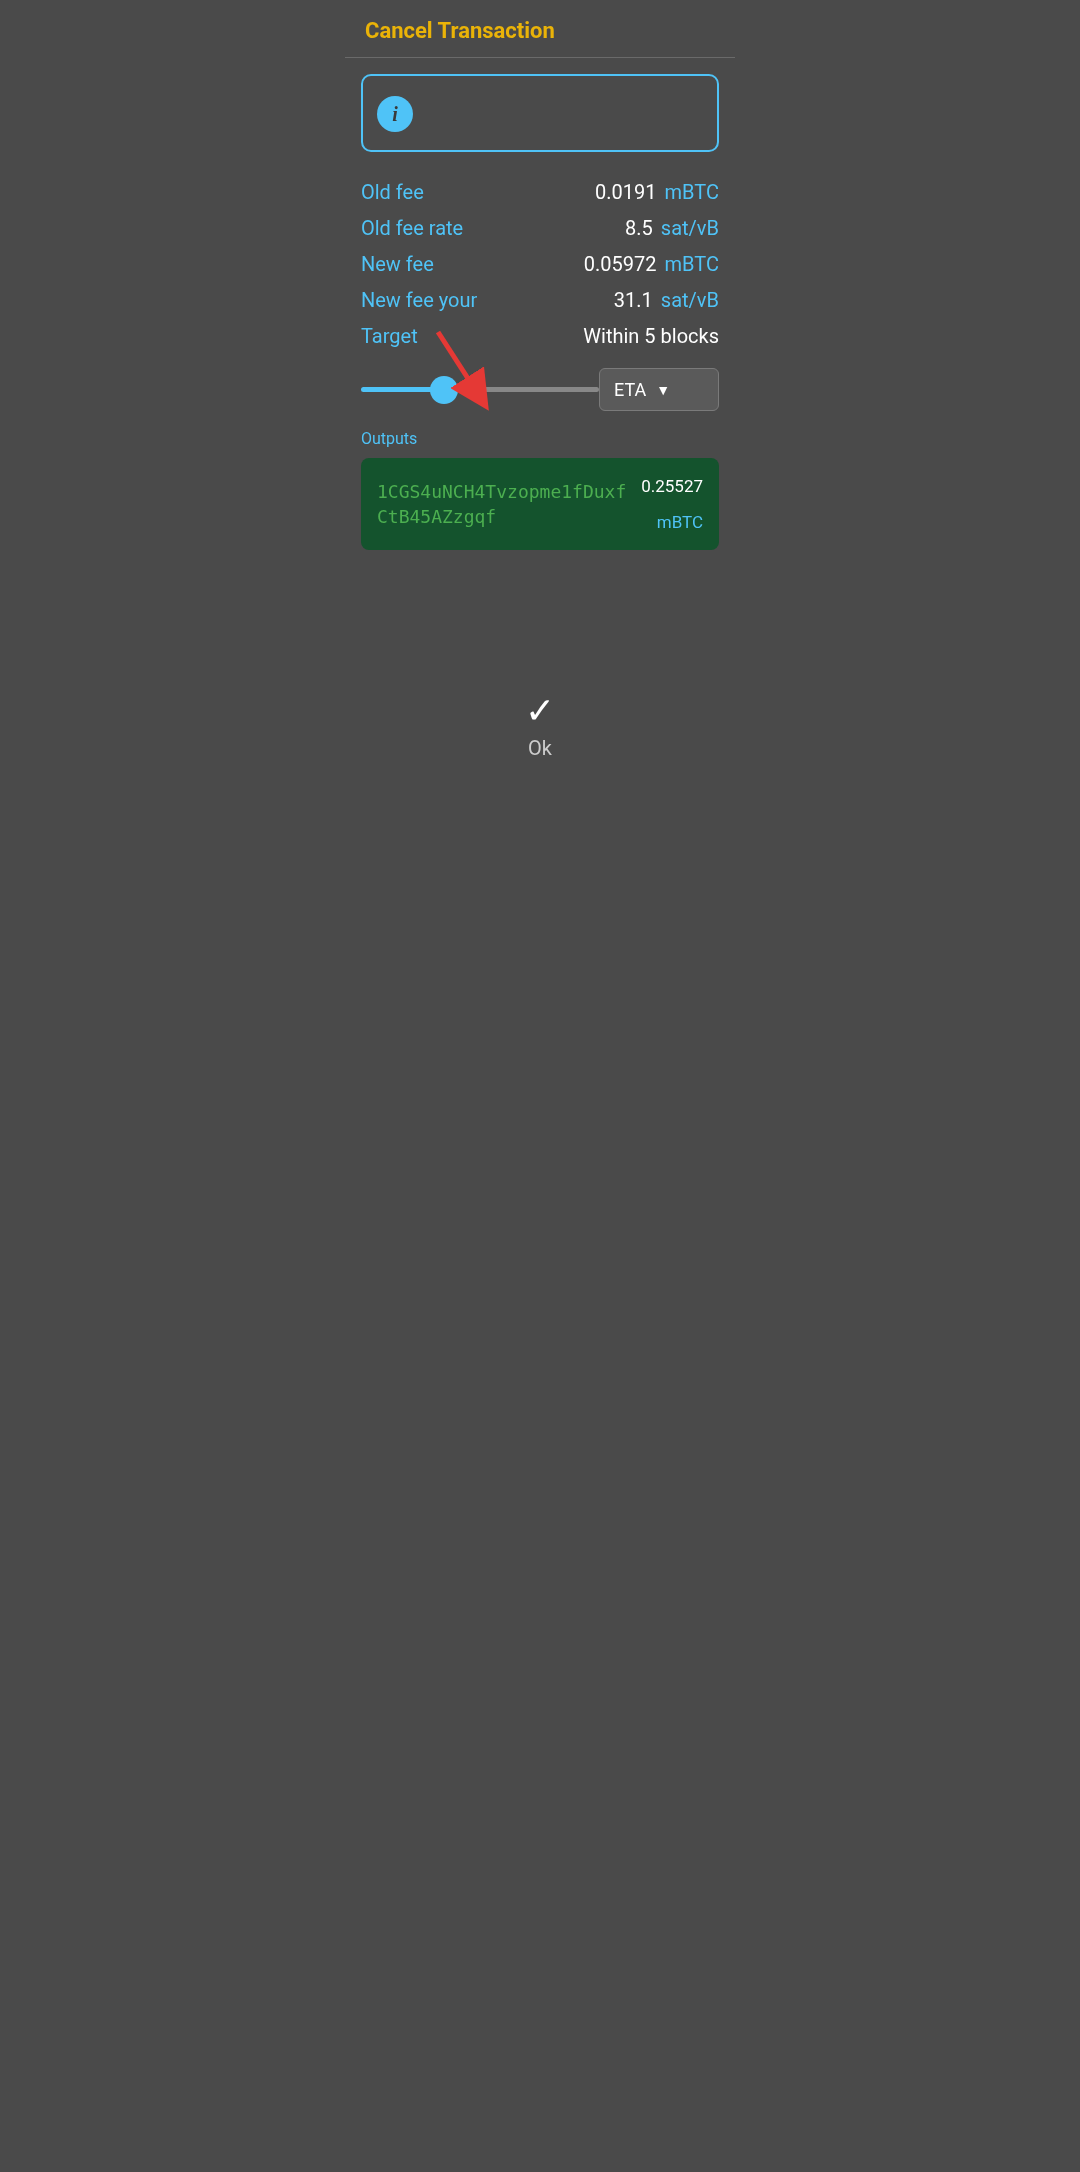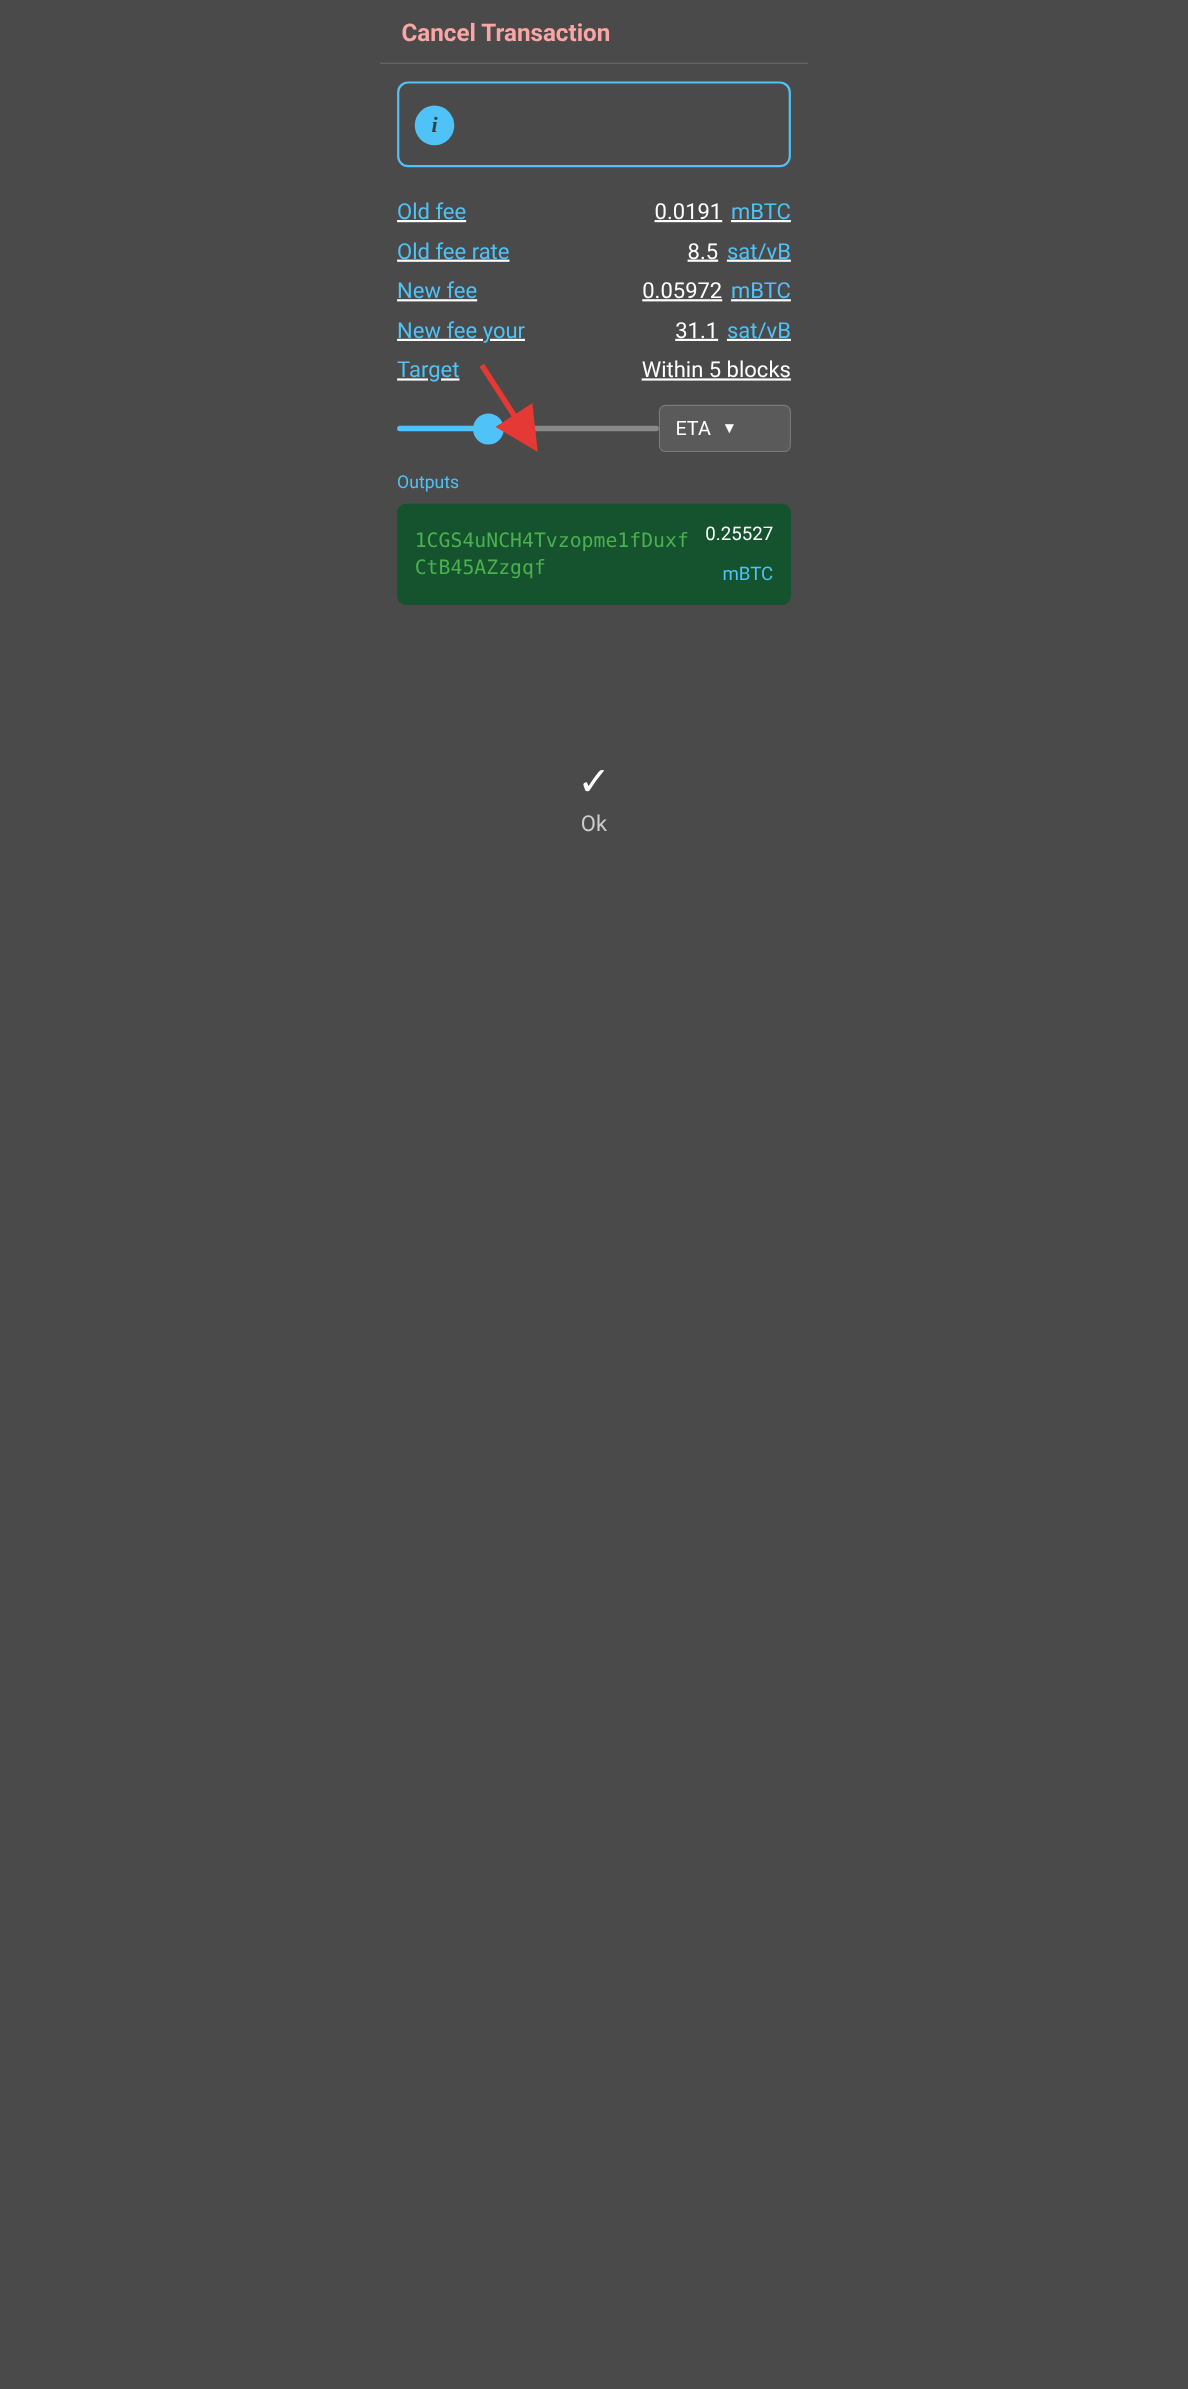--- a/index.html
+++ b/index.html
@@ -22,21 +22,21 @@
       padding: 0;
     }
 
     .header {
       padding: 18px 20px 14px 20px;
     }
 
     .header-title {
       font-size: 22px;
       font-weight: bold;
-      color: #fca5a5;
+      color: #eab308;
     }
 
     .divider {
       height: 1px;
       background-color: #6a6a6a;
       margin: 0 0 16px 0;
     }
 
     .content {
       padding: 0 16px;
@@ -83,21 +83,20 @@
     .fee-table {
       width: 100%;
       margin-bottom: 14px;
     }
 
     .fee-row {
       display: flex;
       justify-content: space-between;
       align-items: flex-start;
       padding: 6px 0;
-      text-decoration: underline;
     }
 
     .fee-label {
       font-size: 20px;
       color: #4fc3f7;
     }
 
     .fee-value {
       display: flex;
       align-items: center;

